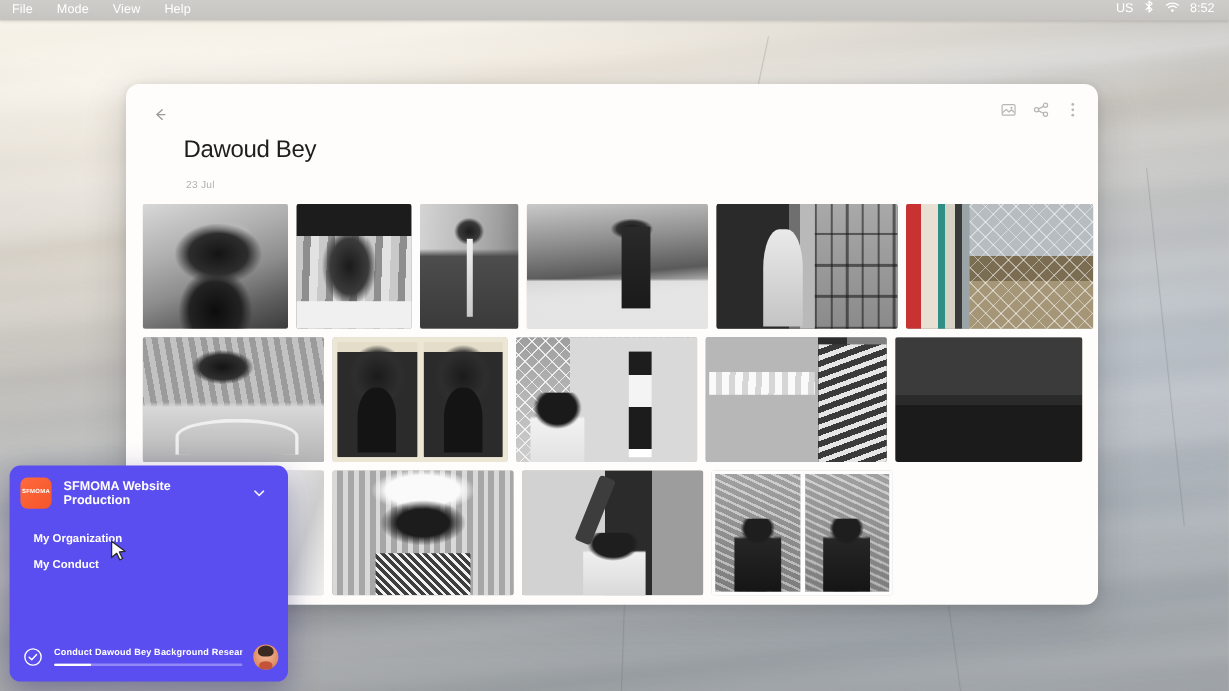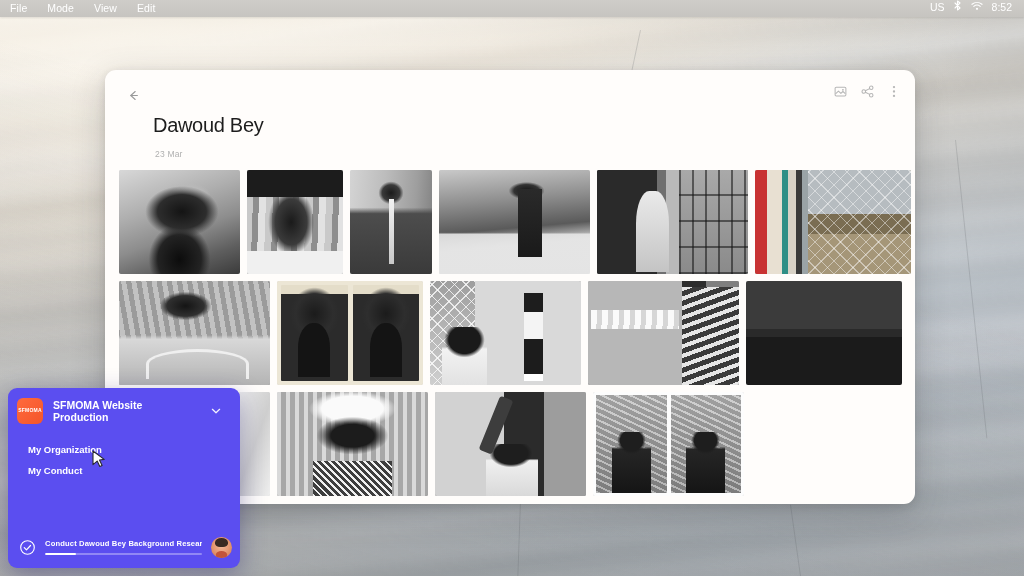--- a/index.html
+++ b/index.html
@@ -351,21 +351,21 @@
   <div class="wp-line" style="left:640px;top:30px;width:1px;height:240px;transform:rotate(12deg);"></div>
   <div class="wp-line" style="left:955px;top:140px;width:1px;height:300px;transform:rotate(-6deg);"></div>
   <div class="wp-line" style="left:520px;top:500px;width:1px;height:76px;transform:rotate(2deg);"></div>
   <div class="wp-line" style="left:790px;top:505px;width:1px;height:72px;transform:rotate(-8deg);"></div>
 </div>
 
 <div id="menubar">
   <div class="mi">File</div>
   <div class="mi">Mode</div>
   <div class="mi">View</div>
-  <div class="mi">Edit</div>
+  <div class="mi">Help</div>
   <div class="spacer"></div>
   <div class="right">
     <span class="txt">US</span>
     <span class="ic">
       <svg width="8" height="11" viewBox="0 0 8 11">
           <path d="M1 3l5 5-2.5 2V1L6 3 1 8" fill="none" stroke="#fff" stroke-width="1.1" stroke-linejoin="round" stroke-linecap="round"></path>
         </svg>
     </span>
     <span class="ic">
       <svg width="12" height="10" viewBox="0 0 12 10">
@@ -407,21 +407,21 @@
       <span class="act">
         <svg width="4" height="13" viewBox="0 0 4 14">
           <circle cx="2" cy="2.2" r="1.25" fill="#b6b6b6"></circle>
           <circle cx="2" cy="7" r="1.25" fill="#b6b6b6"></circle>
           <circle cx="2" cy="11.8" r="1.25" fill="#b6b6b6"></circle>
         </svg>
       </span>
     </div>
 
     <div id="title">Dawoud Bey</div>
-    <div id="subtitle">23 Mar</div>
+    <div id="subtitle">23 Jul</div>
   </div>
 
   <div id="grid">
 
     <div class="grid-row">
       <div class="photo" style="width:121px;">
         <div class="ph-in p-hat"></div>
       </div>
       <div class="photo" style="width:96px;">
         <div class="ph-in p-crowd">

